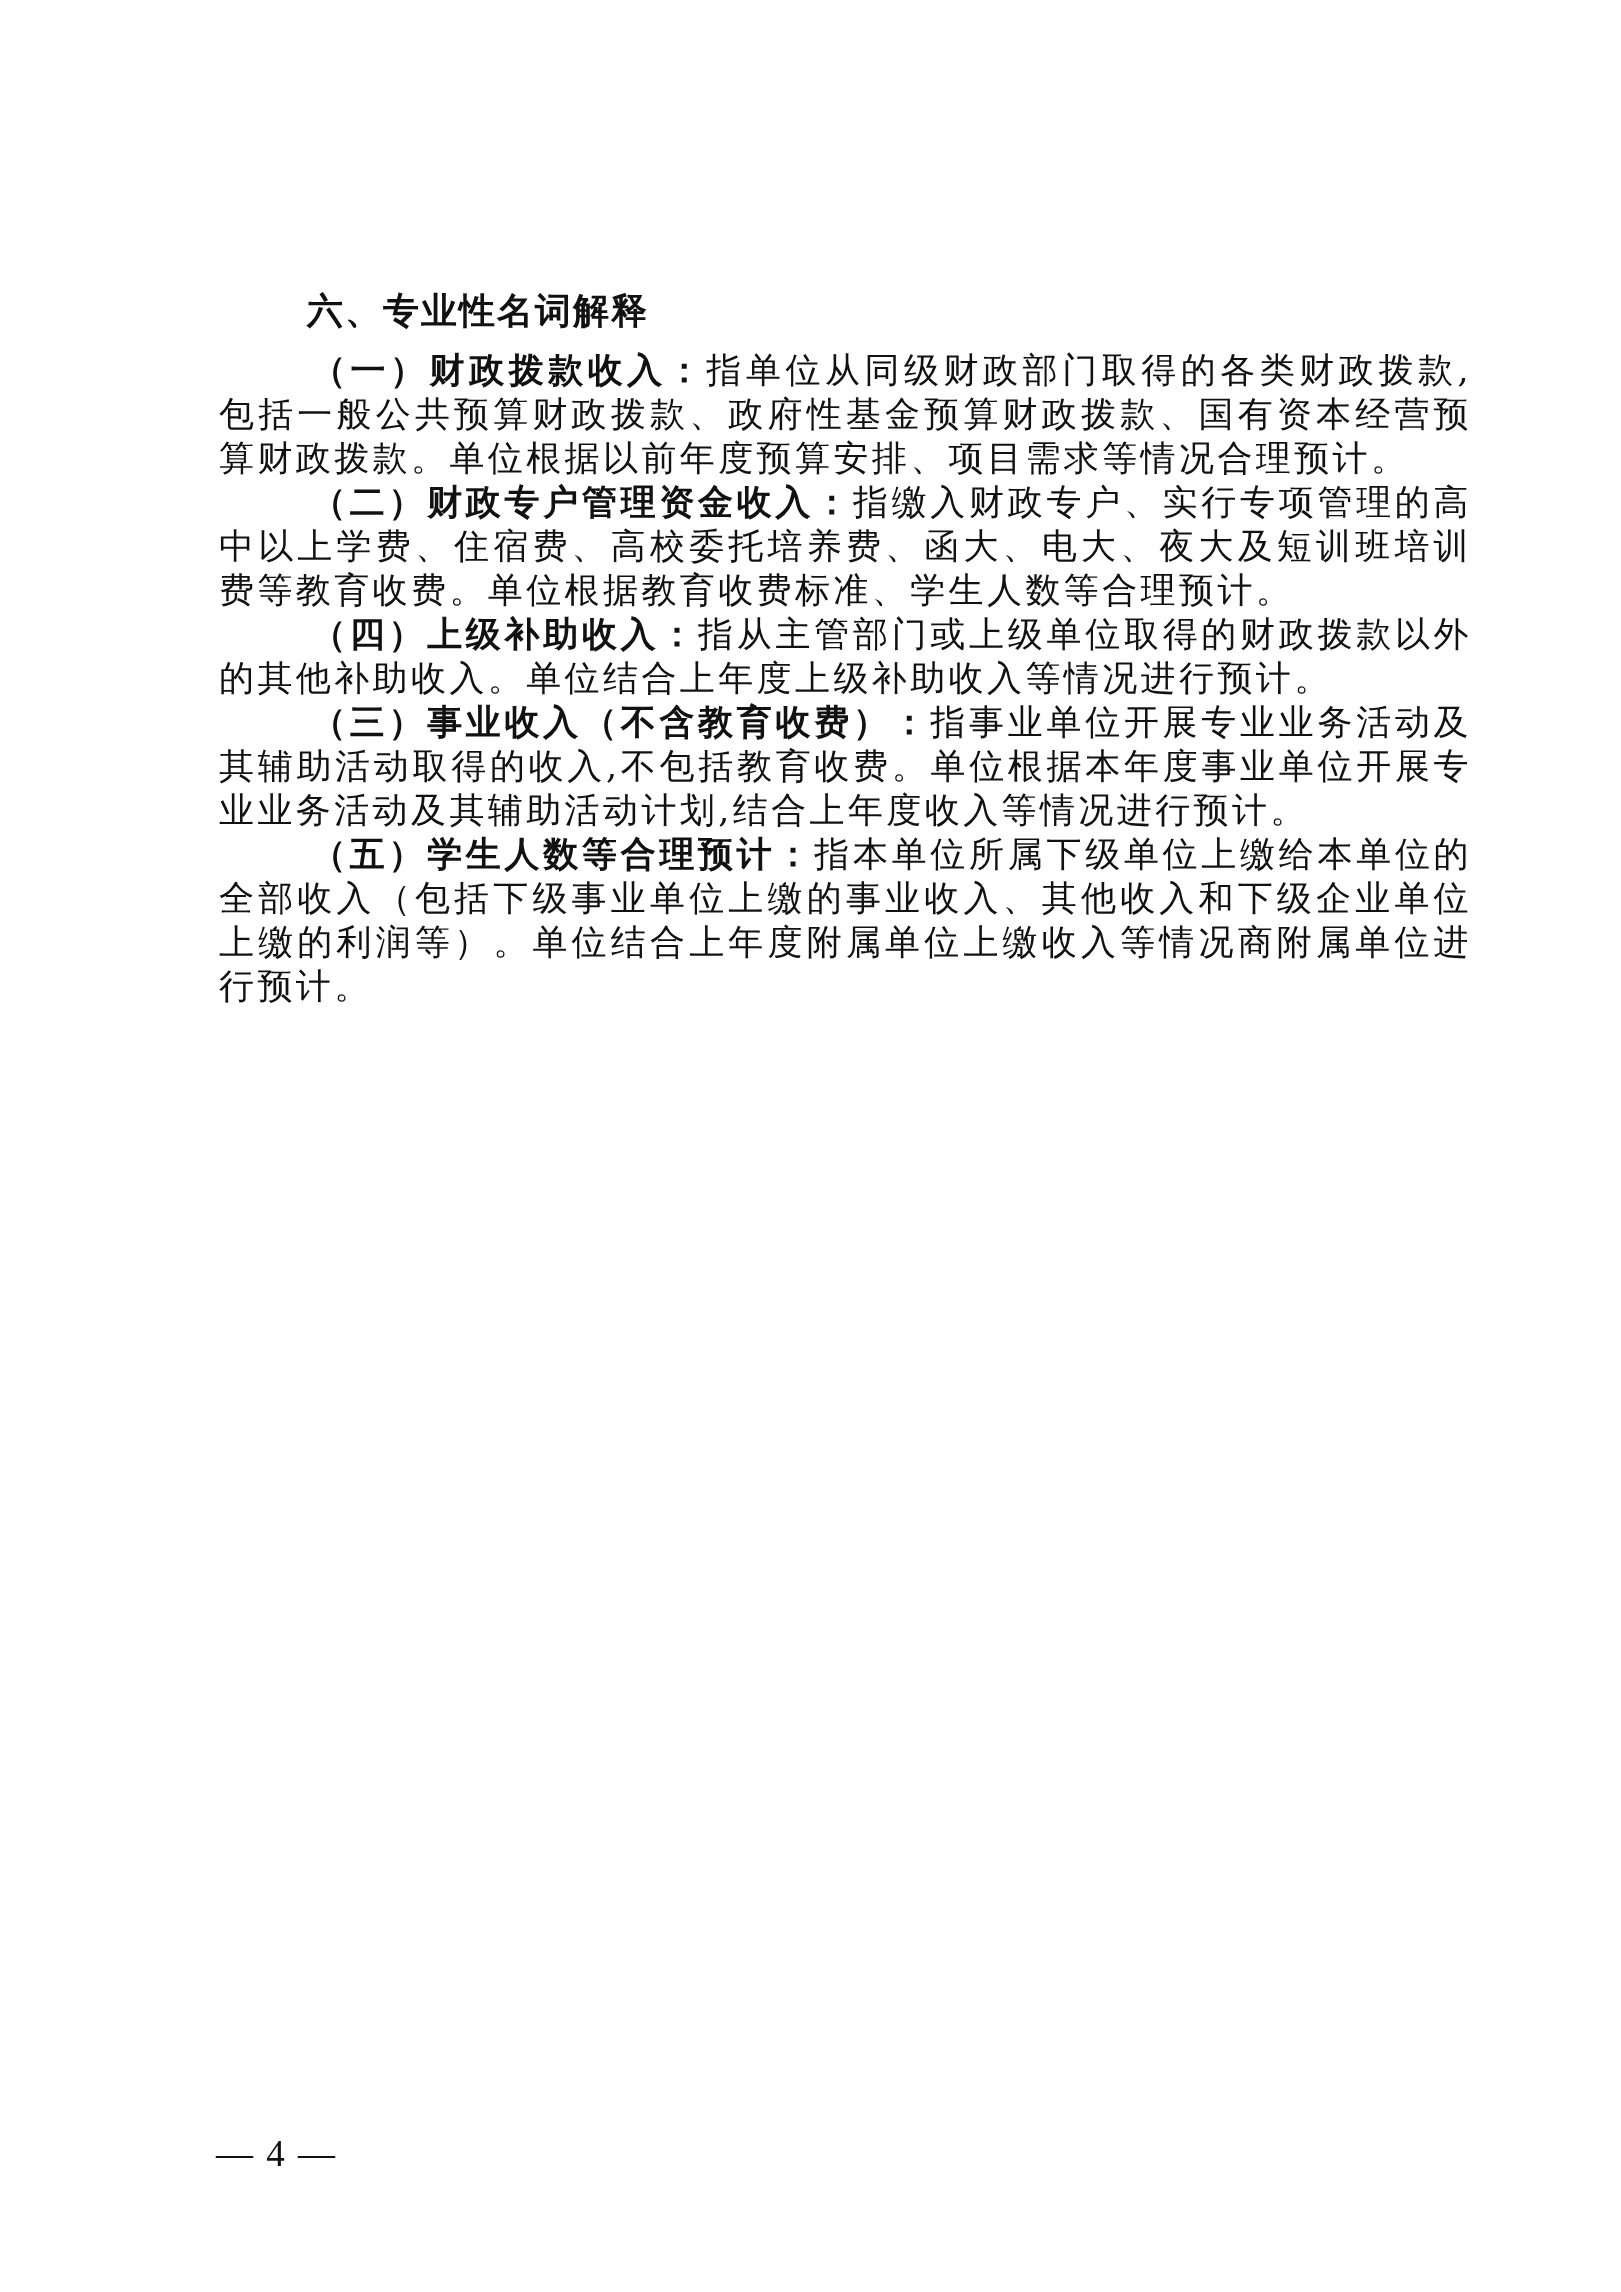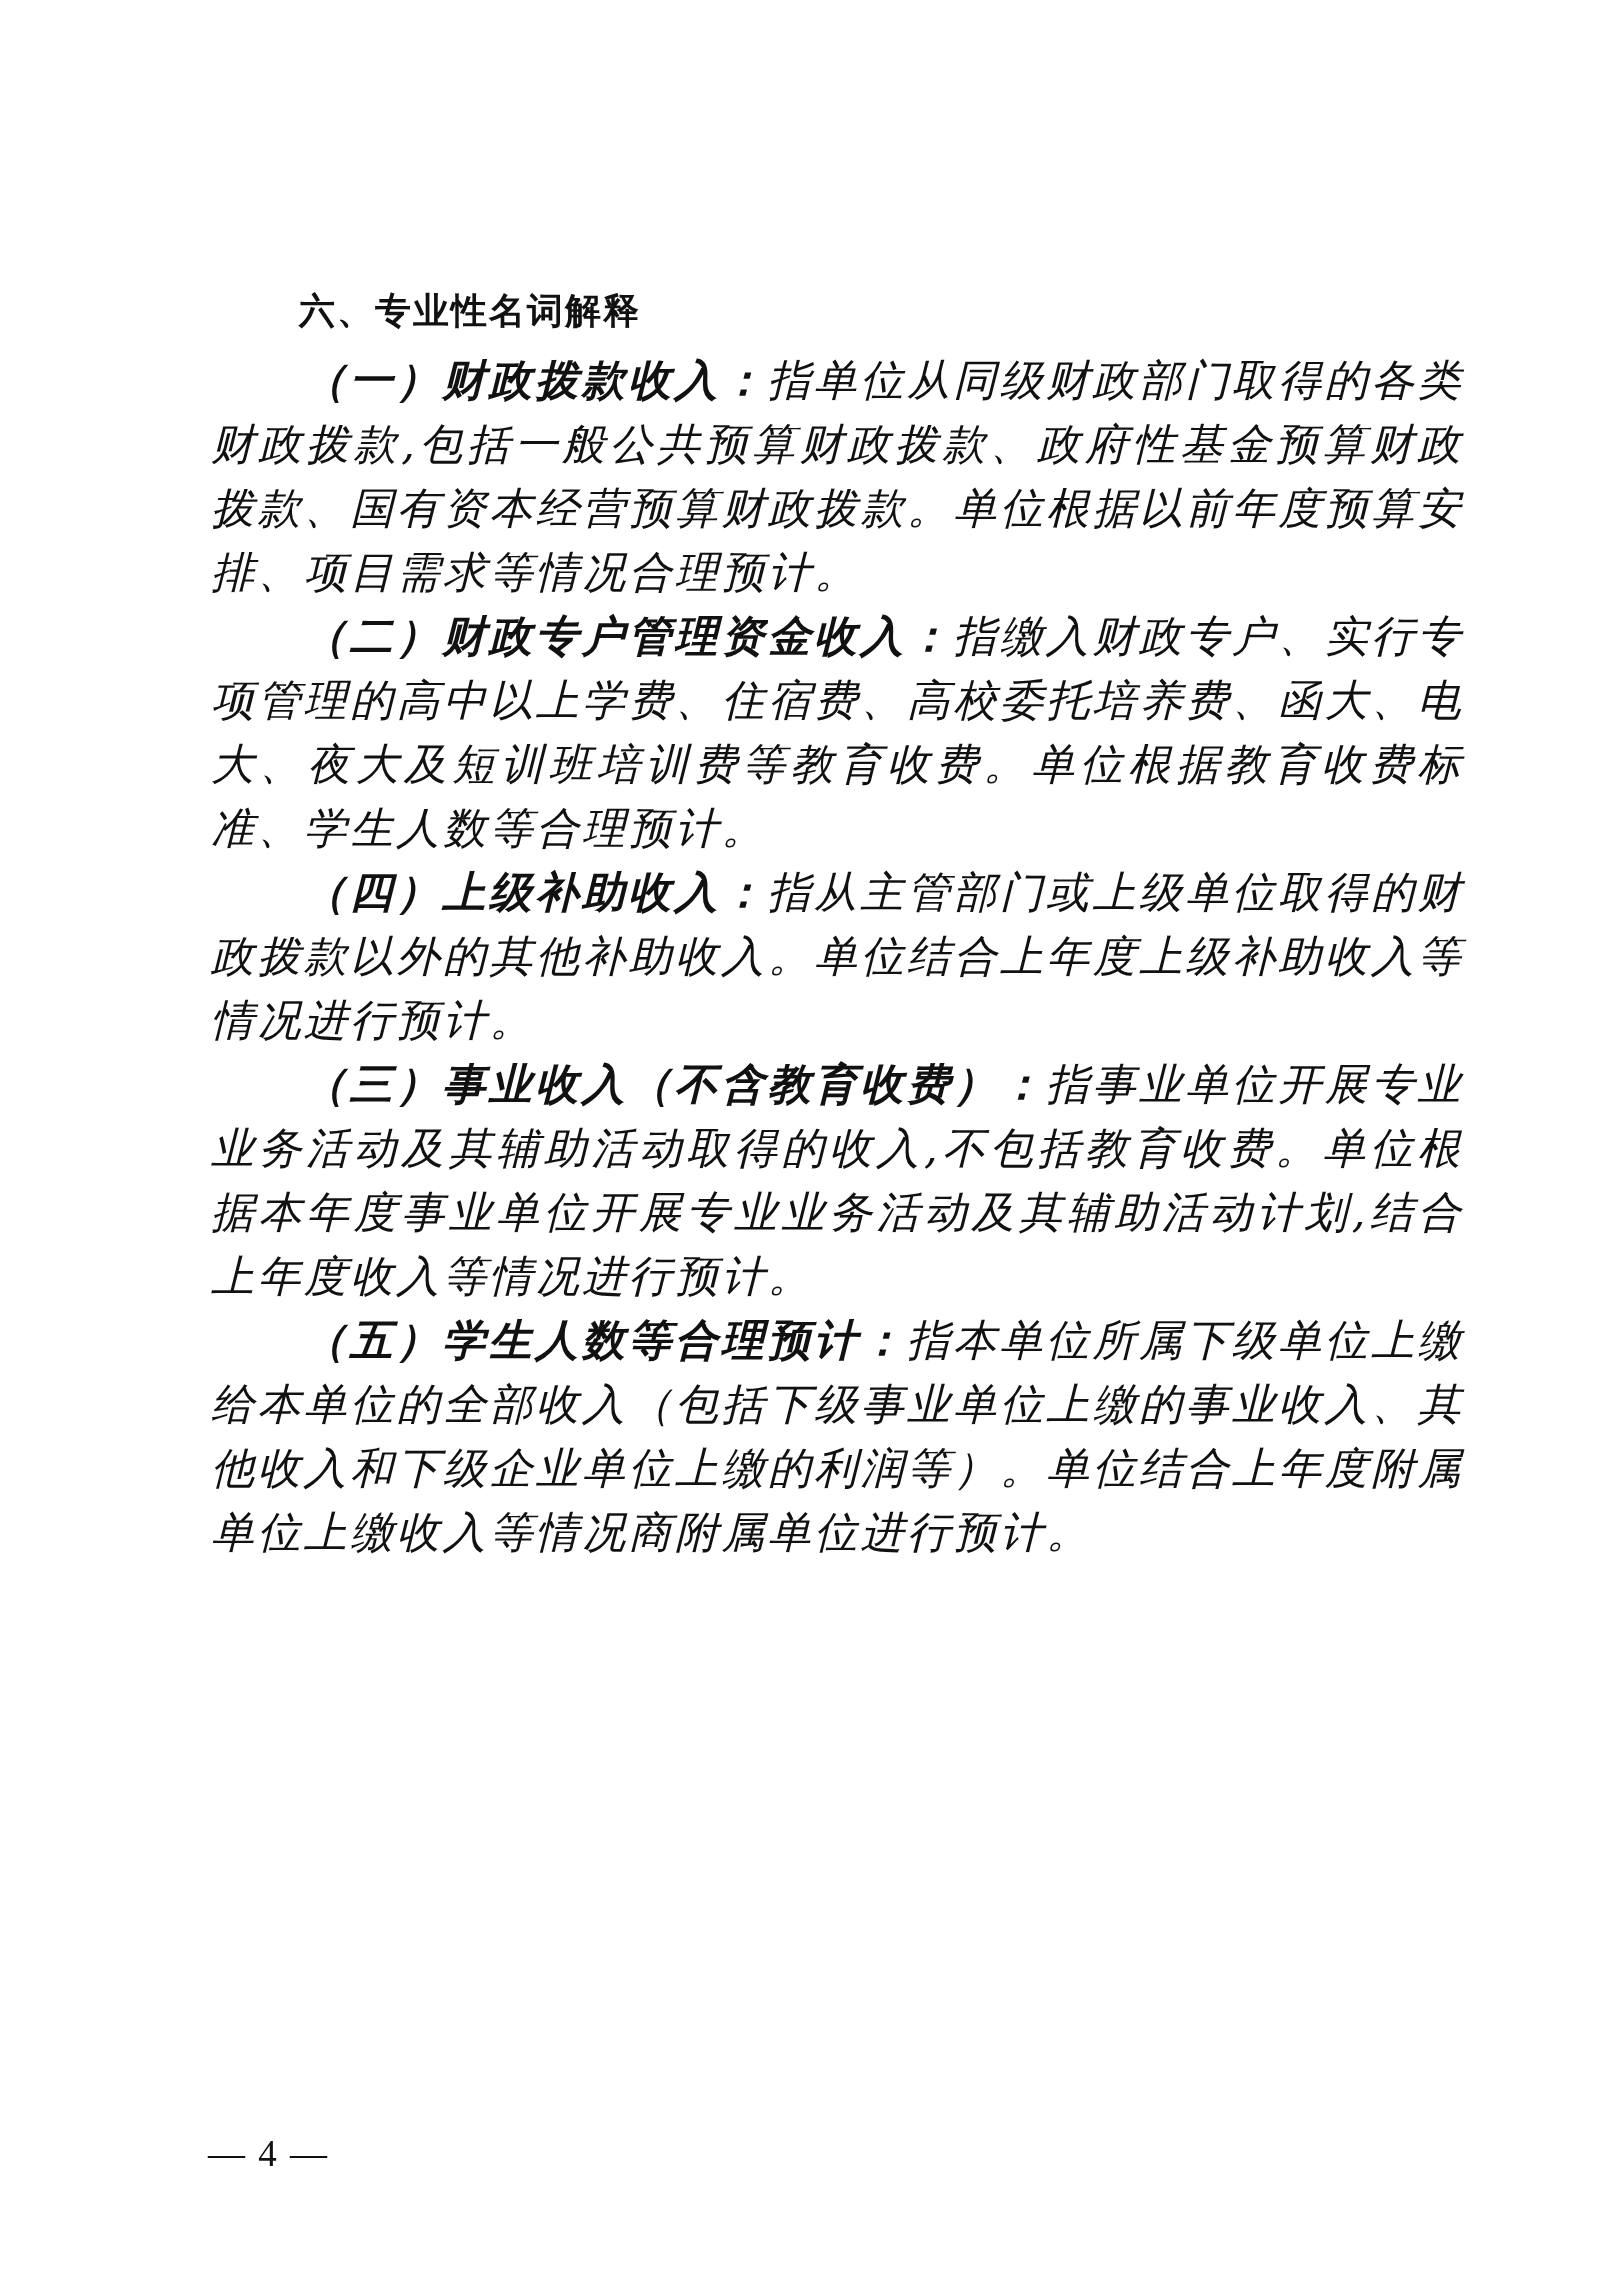--- a/index.html
+++ b/index.html
@@ -10,21 +10,21 @@
     body {
       width: 1621px;
       height: 2293px;
       position: relative;
       overflow: hidden;
       font-family: "DejaVu Serif", "Liberation Serif", serif;
       color: #111111;
     }
     .page {
       position: absolute;
-      left: 0; top: 0;
+      left: 8px; top: 0;
       width: 1302px;
       height: 2293px;
       background: #ffffff;
       border-radius: 9px;
     }
     .content {
       position: absolute;
       left: 211px;
       top: 279px;
       width: 1253px;
@@ -32,29 +32,28 @@
     .section-heading {
       font-family: "DejaVu Sans", "Liberation Sans", sans-serif;
       font-weight: bold;
       font-size: 36px;
       line-height: 63px;
       margin: 0 0 5.9px 0;
       padding-left: 88px;
       letter-spacing: 2px;
     }
     .para {
-      font-size: 43px;
-      line-height: 64px;
+      font-size: 35px;
+      line-height: 44px;
       margin: 0;
       text-indent: 92px;
       text-align: justify;
       text-align-last: left;
       letter-spacing: 3.4px;
       word-break: break-all;
-      font-style: italic;
     }
     .term {
       font-family: "DejaVu Sans", "Liberation Sans", sans-serif;
       font-weight: bold;
     }
     .page-number {
       position: absolute;
       left: 208px;
       top: 2129px;
       font-family: "Liberation Serif", "DejaVu Serif", serif;

